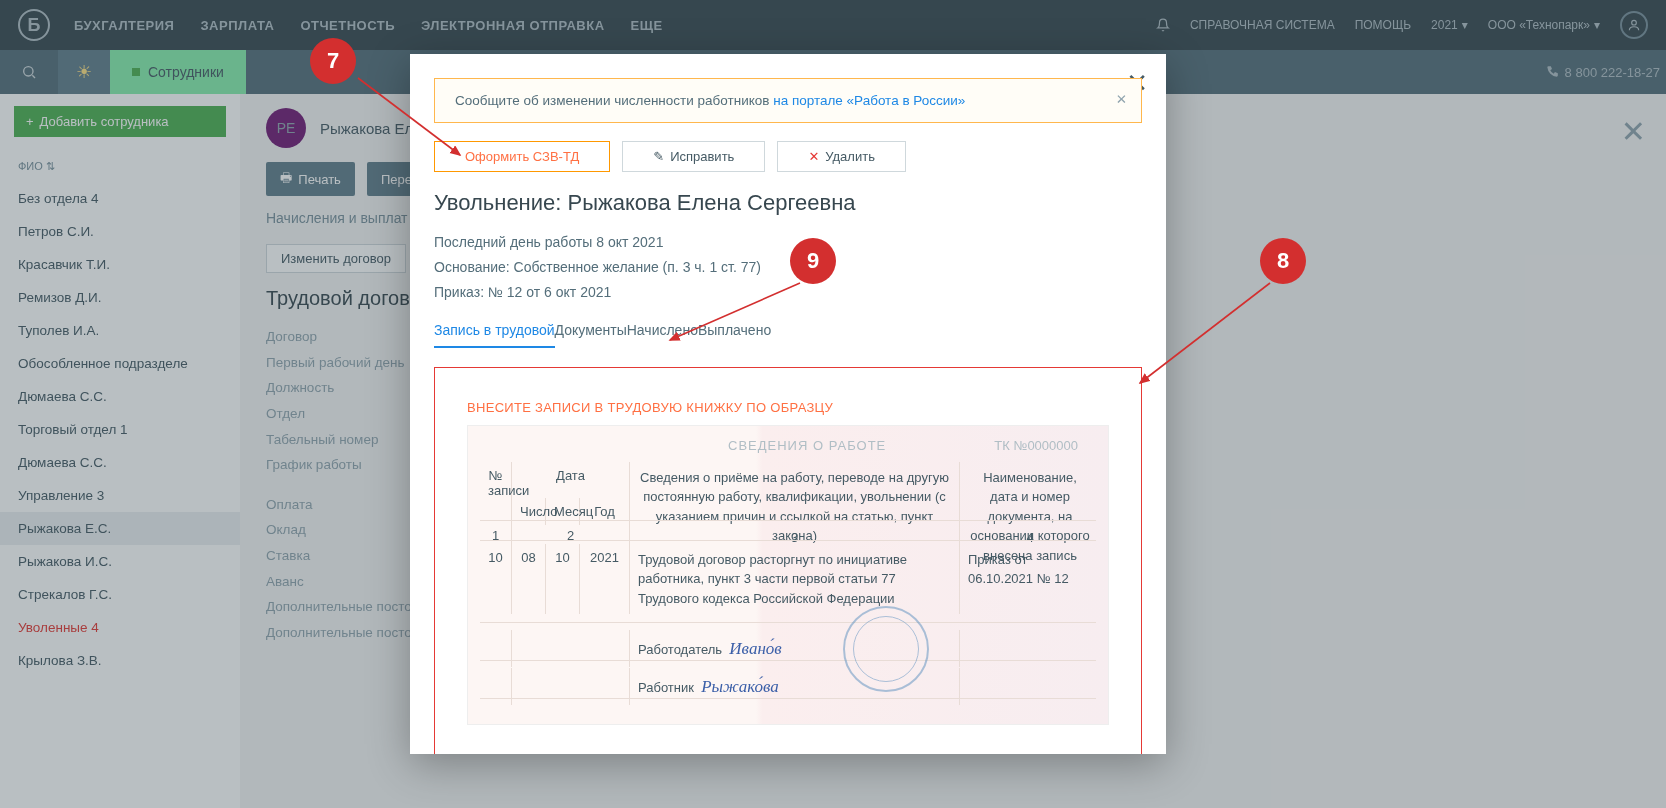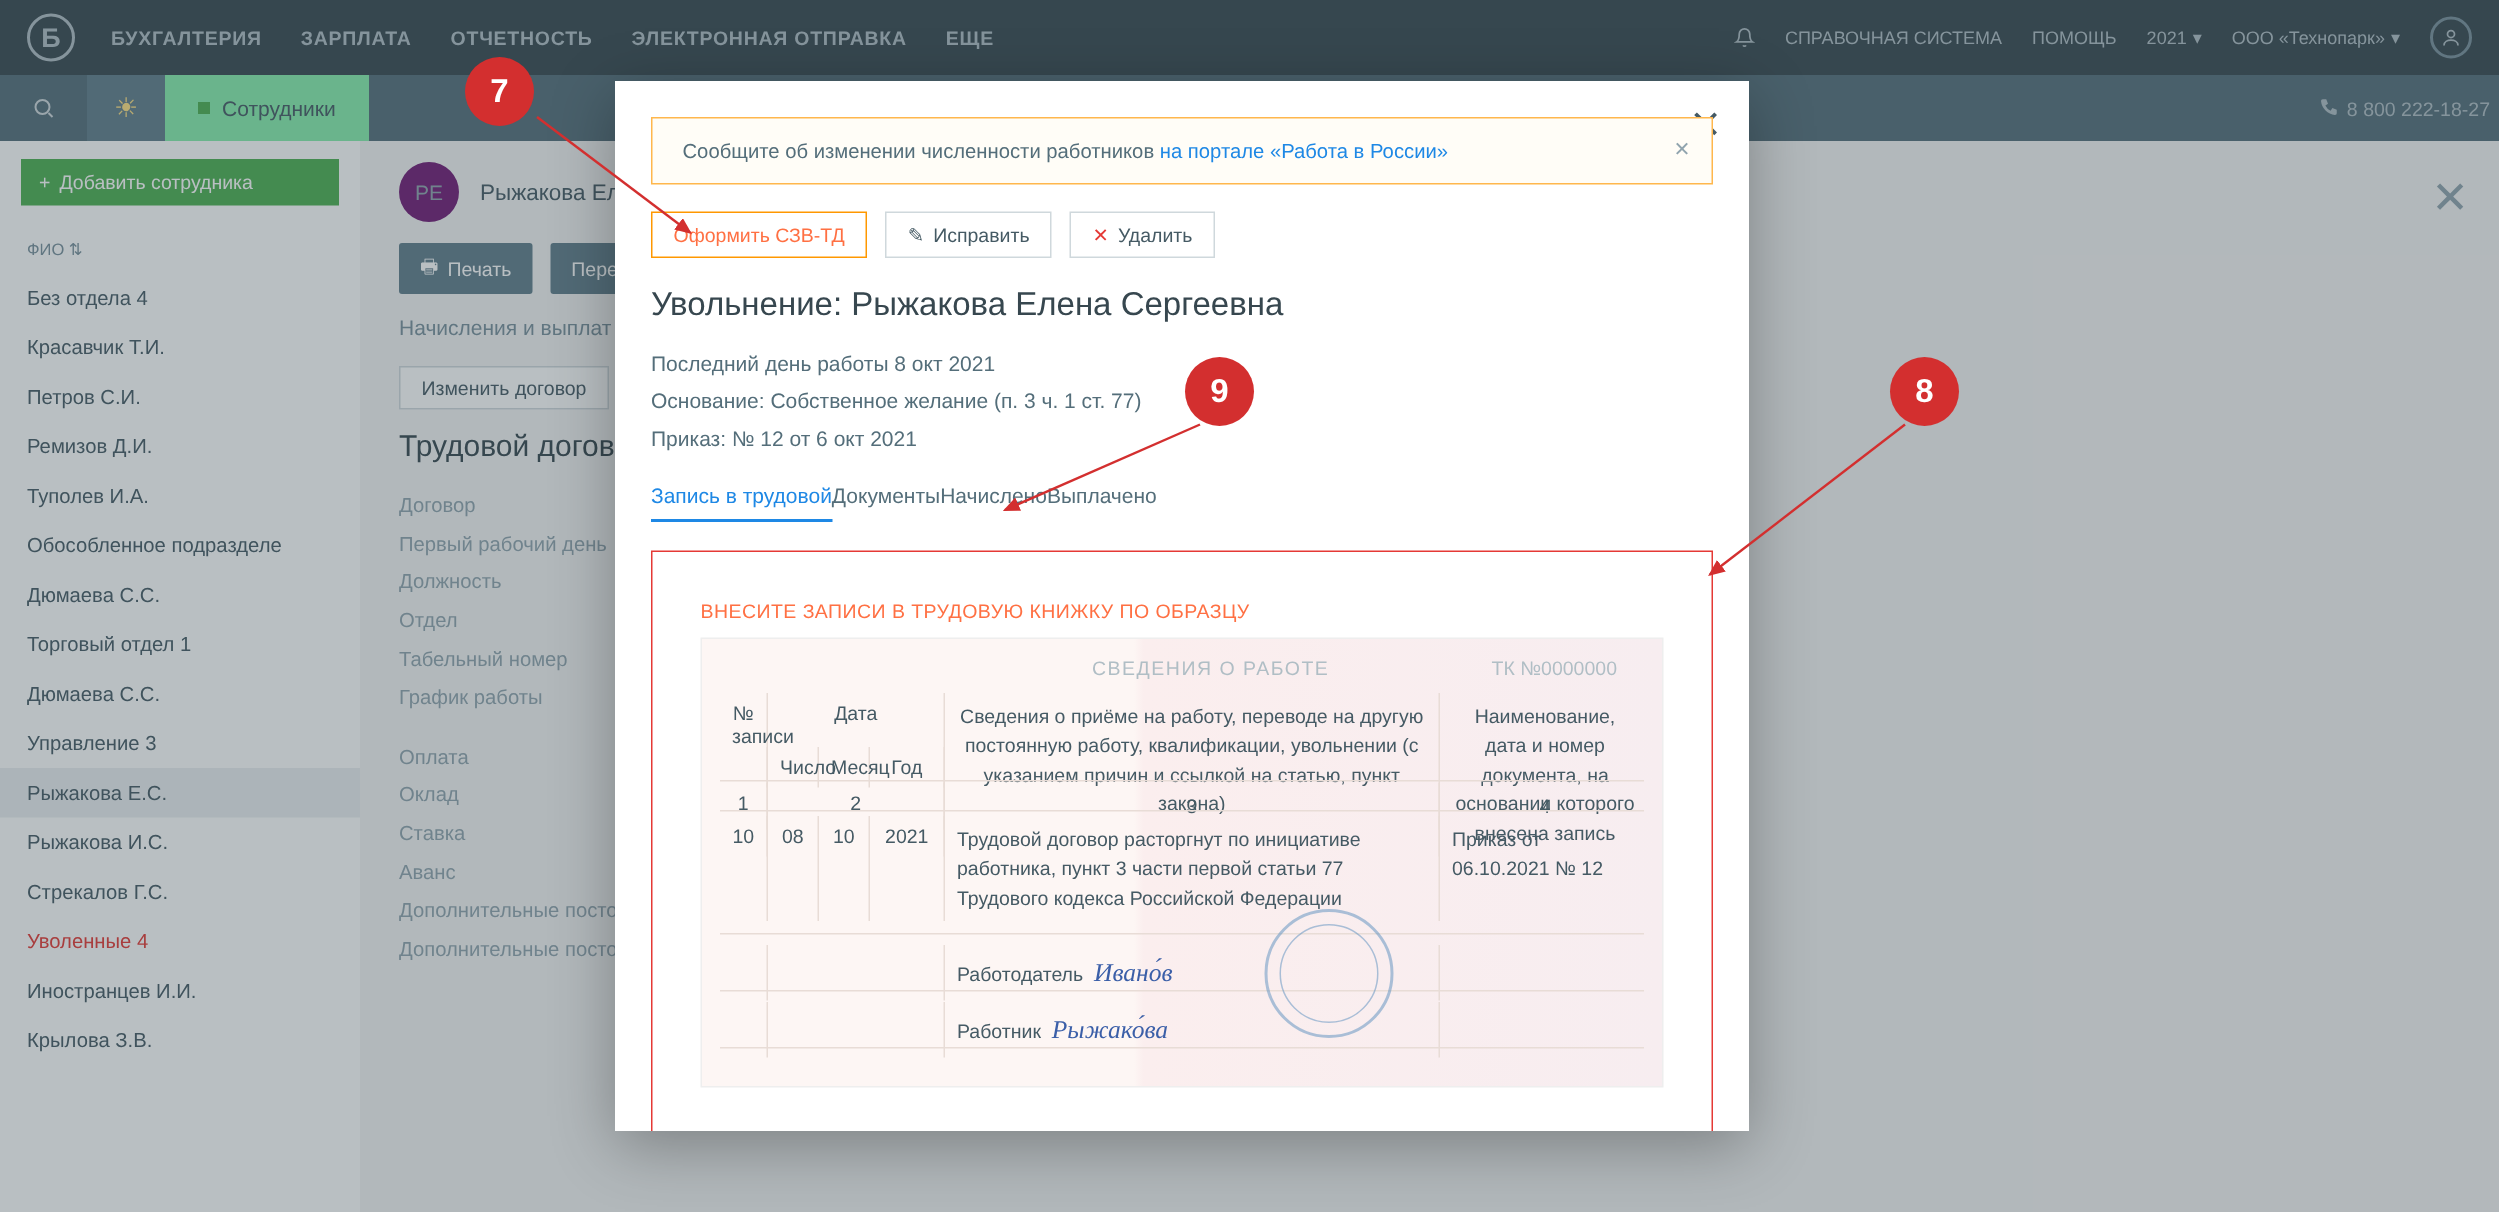--- a/index.html
+++ b/index.html
@@ -35,21 +35,21 @@
 .h2{font-size:20px;color:#37474f;margin-bottom:14px}
 .meta{font-size:13.5px;color:#90a4ae;line-height:1.9}
 .bigclose{position:absolute;right:20px;top:20px;font-size:30px;color:#90a4ae;cursor:pointer}
 .overlay{position:absolute;inset:0;background:rgba(55,71,79,.35)}
 .modal{position:absolute;left:410px;top:54px;width:756px;height:700px;background:#fff;box-shadow:0 10px 40px rgba(0,0,0,.3);padding:24px;overflow:hidden}
 .mclose{position:absolute;right:18px;top:14px;font-size:26px;color:#455a64;cursor:pointer}
 .alert{border:1px solid #ffb74d;background:#fffdf7;padding:14px 40px 14px 20px;font-size:13.5px;color:#546e7a;position:relative;margin-bottom:18px}
 .alert a{color:#1e88e5;text-decoration:none}
 .alert .ax{position:absolute;right:14px;top:12px;color:#90a4ae;cursor:pointer}
 .mbtns{display:flex;gap:12px;margin-bottom:18px}
-.mbtn{border:1px solid #cfd8dc;padding:7px 14px;font-size:13px;display:flex;align-items:center;gap:6px;cursor:pointer;background:#fff;color:#455a64}
+.mbtn{border:1px solid #cfd8dc;padding:7px 30px;font-size:13px;display:flex;align-items:center;gap:6px;cursor:pointer;background:#fff;color:#455a64}
 .mbtn.prim{border-color:#ff9800;color:#ff7043}
 .mtitle{font-size:22px;color:#37474f;margin-bottom:14px}
 .minfo{font-size:14px;color:#546e7a;line-height:1.8;margin-bottom:16px}
 .mtabs{display:flex;font-size:14px;color:#546e7a;border-bottom:1px solid transparent;margin-bottom:18px}
 .mtab{padding-bottom:8px;cursor:pointer}
 .mtab.act{color:#1e88e5;border-bottom:2px solid #1e88e5}
 .book{border:1px solid #e53935;padding:32px}
 .bookhead{font-size:13px;color:#ff7043;letter-spacing:.3px;margin-bottom:10px}
 .bookimg{height:300px;background:linear-gradient(to right,#fdf6f4 0%,#fdf6f4 45%,#fbeeee 46%,#f7edf0 100%);position:relative;font-size:12px;color:#90a4ae;border:1px solid #eee}
 .bookimg .bh{position:absolute;top:12px;left:260px;color:#b0bec5;font-size:13px;letter-spacing:1px}
@@ -128,34 +128,33 @@
 
 <div class="main">
   <div class="sidebar">
     <div class="addbtn">
         <span>+</span>
         <span>Добавить сотрудника</span>
       </div>
     <div class="sideitem small"><span>ФИО</span> ⇅</div>
     <div id="sidelist">
         <div class="sideitem bold">Без отдела 4</div>
+        <div class="sideitem">Петров С.И.</div>
         <div class="sideitem">Красавчик Т.И.</div>
-        <div class="sideitem">Петров С.И.</div>
         <div class="sideitem">Ремизов Д.И.</div>
         <div class="sideitem">Туполев И.А.</div>
         <div class="sideitem bold">Обособленное подразделе</div>
         <div class="sideitem">Дюмаева С.С.</div>
         <div class="sideitem bold">Торговый отдел 1</div>
         <div class="sideitem">Дюмаева С.С.</div>
         <div class="sideitem bold">Управление 3</div>
         <div class="sideitem sel">Рыжакова Е.С.</div>
         <div class="sideitem">Рыжакова И.С.</div>
         <div class="sideitem">Стрекалов Г.С.</div>
         <div class="sideitem red">Уволенные 4</div>
-        <div class="sideitem">Иностранцев И.И.</div>
         <div class="sideitem">Крылова З.В.</div>
       </div>
   </div>
   <div class="content">
     <div class="bigclose">✕</div>
     <div class="empname">
       <div class="empav">РЕ</div>
       <span>Рыжакова Еле</span>
     </div>
     <div class="chips">

